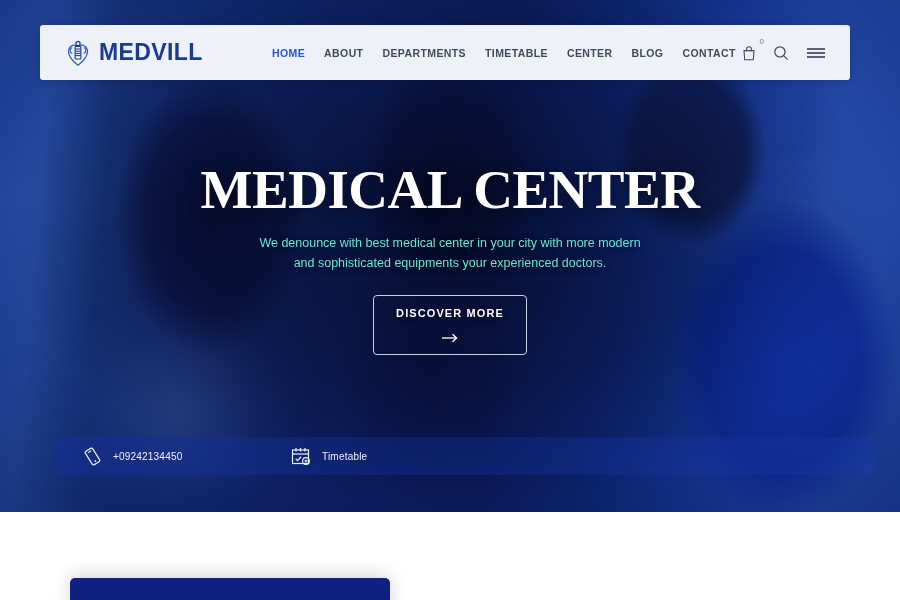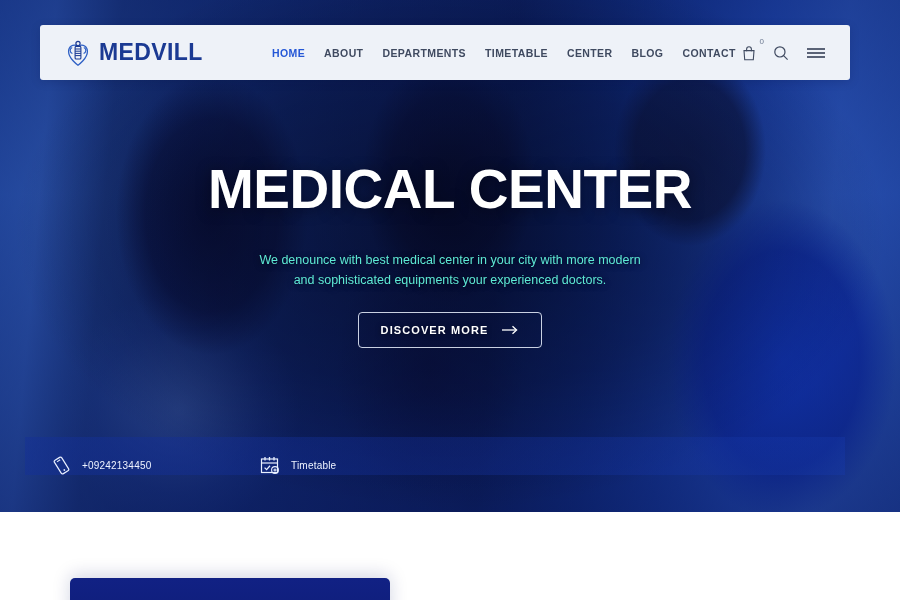--- a/index.html
+++ b/index.html
@@ -140,22 +140,23 @@
     color: #ffffff;
     margin-bottom: 8px;
     text-shadow: 0 1px 6px rgba(0,0,10,.55);
   }
   .hero-title {
     font-size: 55px;
     font-weight: bold;
     letter-spacing: -0.5px;
     color: #ffffff;
     line-height: 1.08;
-    margin-bottom: 31px;
+    margin-bottom: 14px;
     text-shadow: 0 2px 14px rgba(0,0,14,.5);
+    font-family: Liberation Serif, serif;
   }
   .hero-desc {
     font-size: 12.5px;
     line-height: 1.6;
     color: #5eead4;
     text-shadow: 0 1px 6px rgba(0,0,10,.6);
   }
 
   .hero-cta {
     display: inline-flex;
@@ -165,29 +166,30 @@
     padding: 11px 22px;
     border: 1px solid rgba(235,242,255,.85);
     border-radius: 4px;
     background: transparent;
     color: #ffffff;
     font-size: 11px;
     font-weight: bold;
     letter-spacing: 1.1px;
     cursor: pointer;
     text-shadow: 0 1px 5px rgba(0,0,10,.5);
+    flex-direction: column;
   }
 
   
   .infobar {
     position: absolute;
-    left: 25px; top: 437px;
+    left: 56px; top: 437px;
     width: 820px; height: 38px;
     display: flex;
-    align-items: flex-end;
+    align-items: center;
     background: linear-gradient(90deg, rgba(20,48,150,.52) 0%, rgba(18,44,145,.42) 46%, rgba(22,58,175,.34) 100%);
     z-index: 6;
   }
   .info-item {
     display: flex;
     align-items: center;
     gap: 11px;
     color: #eef3ff;
     font-size: 10px;
     letter-spacing: .2px;

